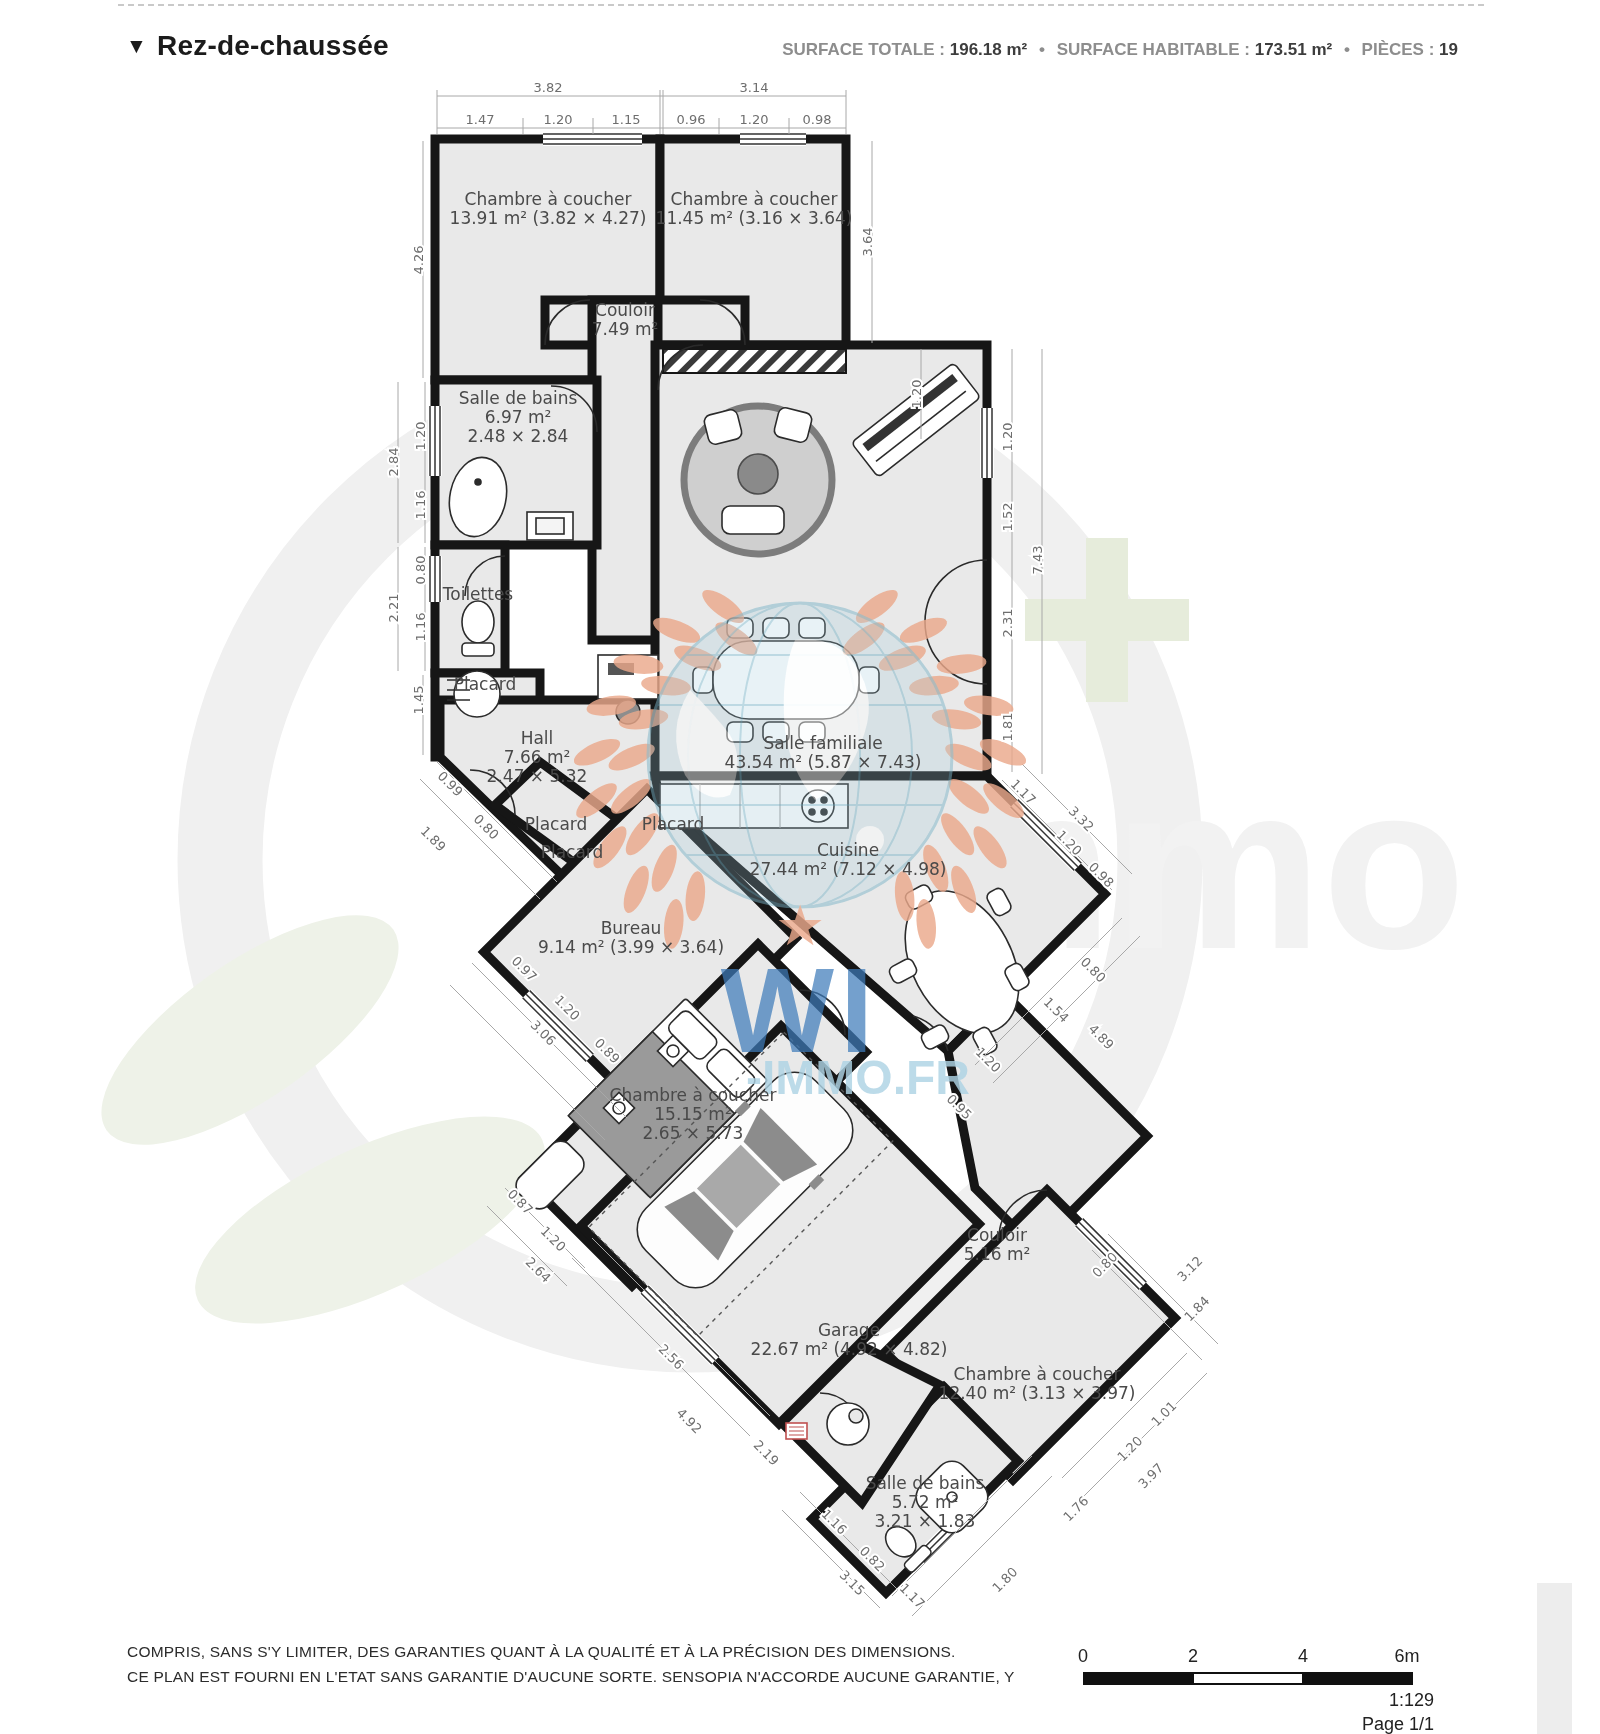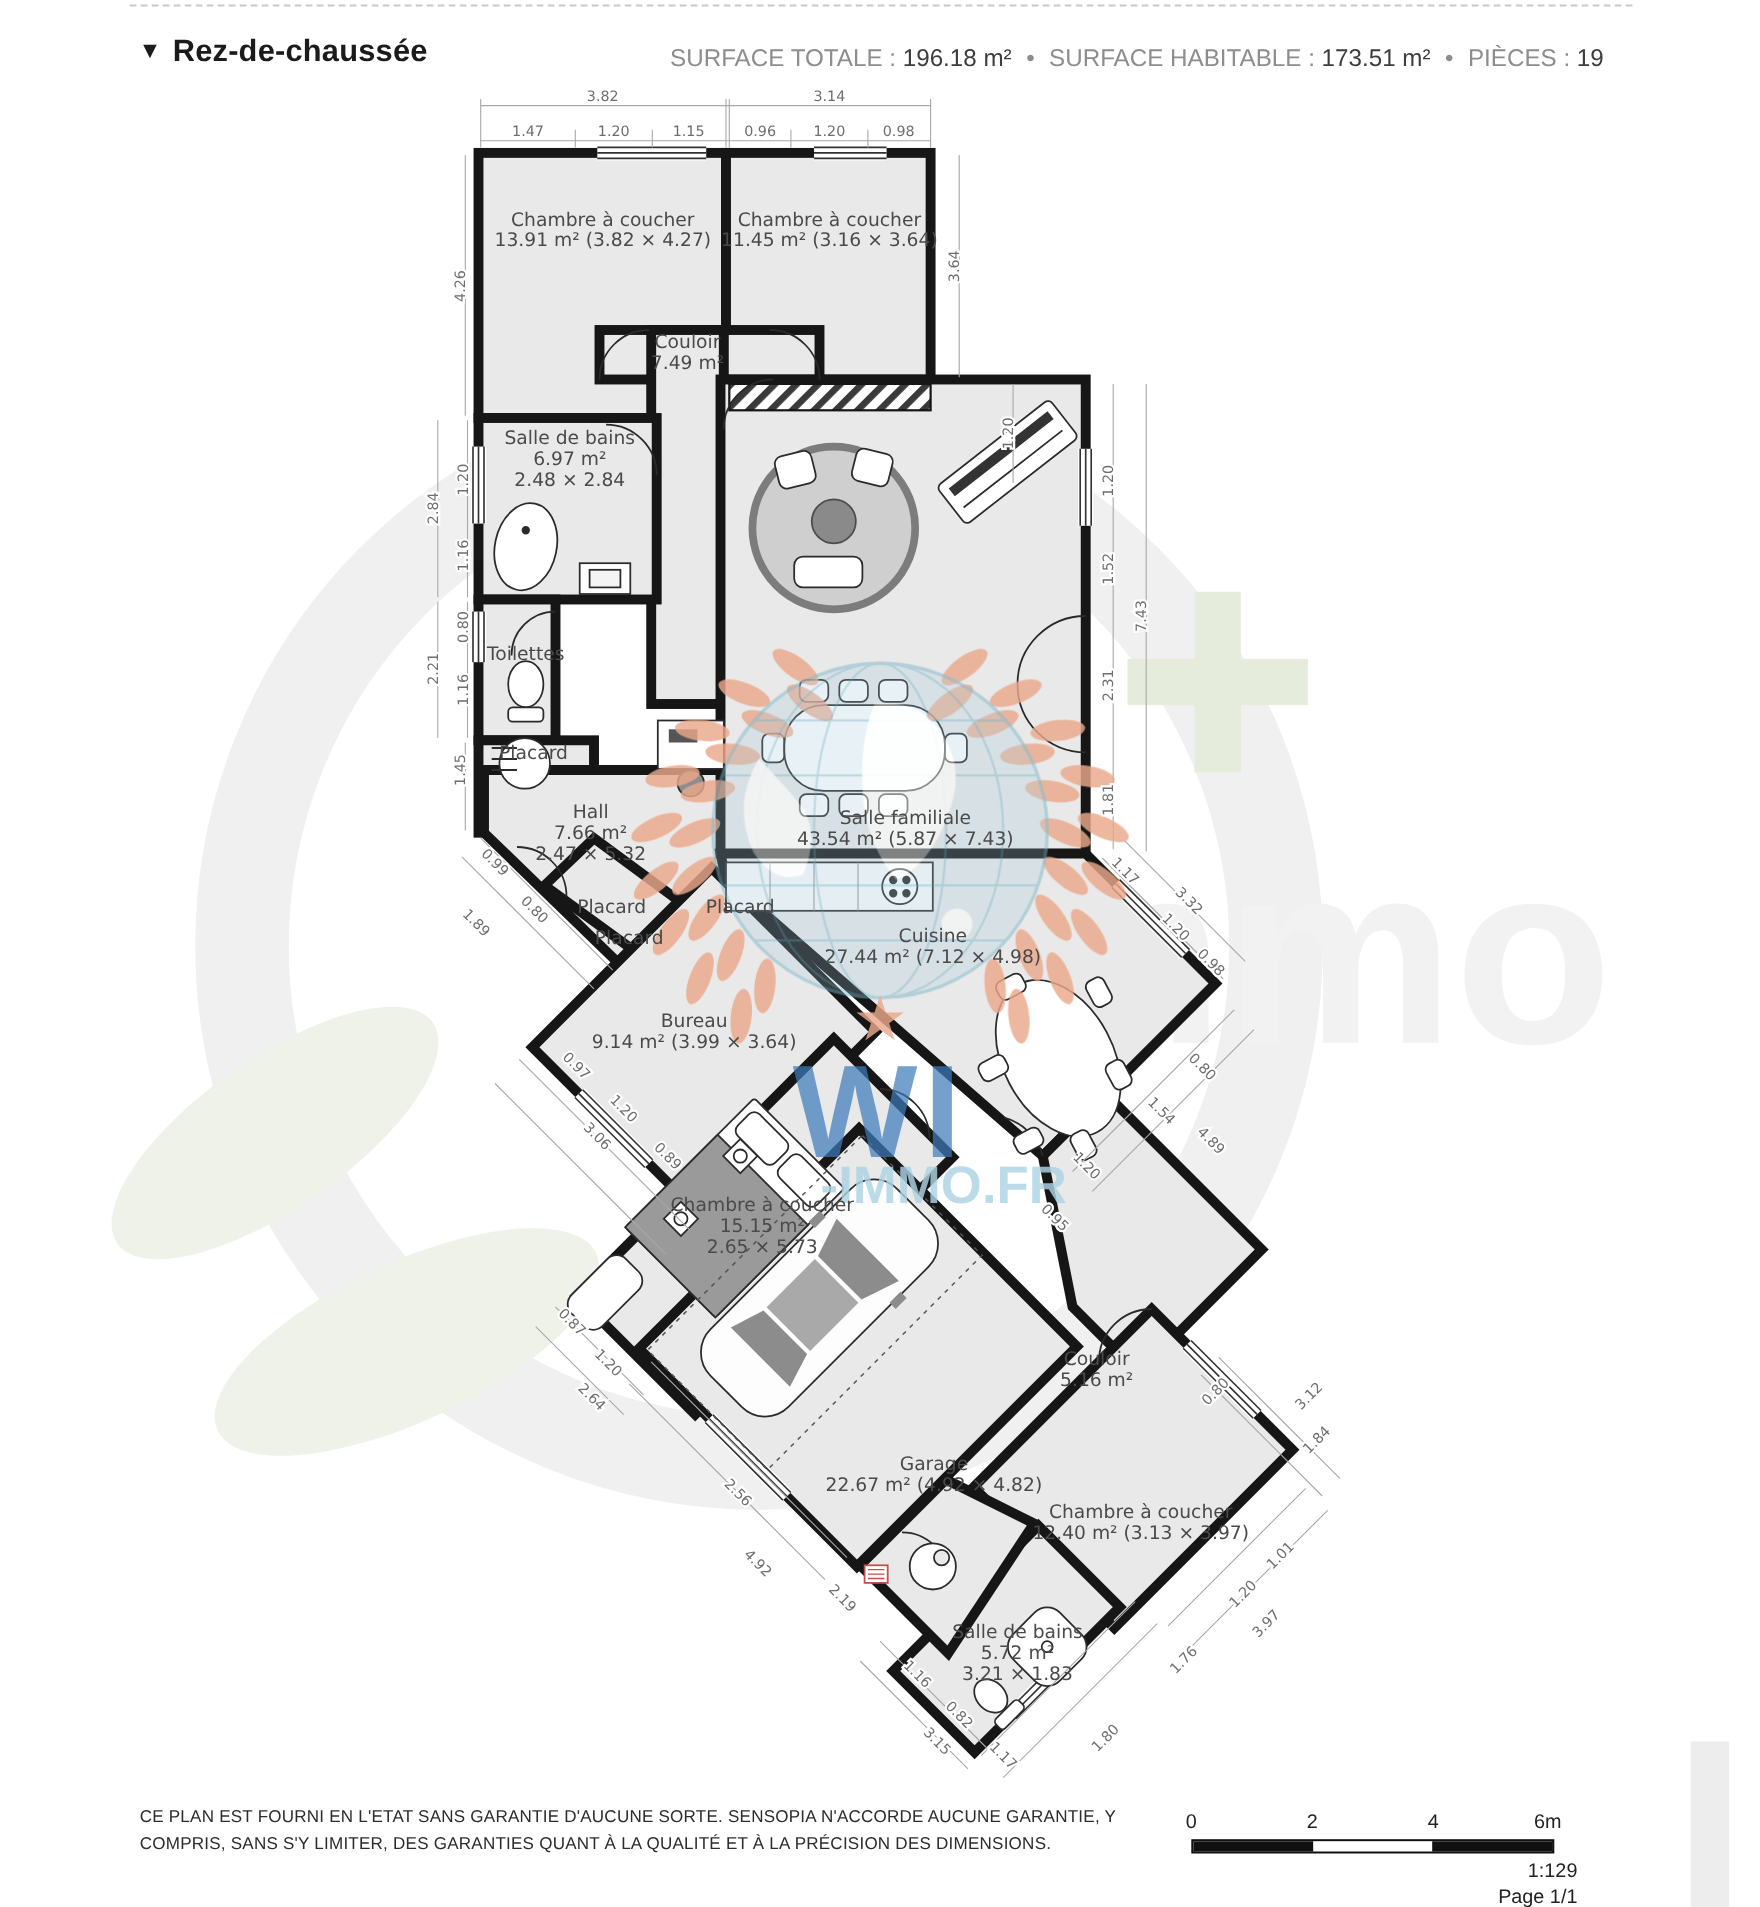--- a/index.html
+++ b/index.html
@@ -1,20 +1,20 @@
 <!DOCTYPE html>
 <html><head>
 <meta charset="utf-8">
 <style>
   html,body{margin:0;padding:0;background:#fff;font-family:"Liberation Sans",sans-serif;}
   .page{position:relative;width:1572px;height:1734px;background:#ffffff;overflow:hidden;}
   .top-dash{position:absolute;left:118px;top:4px;width:1366px;border-top:2px dashed #c9c9c9;}
   .hdr-title{position:absolute;left:126px;top:30px;font-size:28px;font-weight:bold;color:#1b1b1b;letter-spacing:.2px;}
   .hdr-title .tri{font-size:21px;margin-right:10px;position:relative;top:-2px;}
-  .hdr-stats{position:absolute;right:114px;top:40px;font-size:22px;font-weight:normal;color:#3d3d3d;}
+  .hdr-stats{position:absolute;right:114px;top:40px;font-size:17px;font-weight:bold;color:#3d3d3d;}
   .hdr-stats .lbl{color:#8d8d8d;}
   .hdr-stats .dot{color:#8d8d8d;margin:0 7px;}
   .plan-svg{position:absolute;left:0;top:0;}
   .room-label{font-family:"DejaVu Sans","Liberation Sans",sans-serif;font-size:17px;fill:#4a4a4a;text-anchor:middle;}
   .dim-label{font-family:"DejaVu Sans","Liberation Sans",sans-serif;font-size:13px;fill:#6e6e6e;text-anchor:middle;paint-order:stroke;stroke:#ffffff;stroke-width:4px;}
   .disclaimer{position:absolute;left:127px;top:1640px;font-size:15.5px;line-height:1.6;color:#2c2c2c;letter-spacing:.2px;}
   .scalebox{position:absolute;left:1083px;top:1646px;width:330px;height:60px;}
   .scale-tick{position:absolute;top:0;font-size:18px;color:#222;transform:translateX(-50%);}
   .scale-bar{position:absolute;left:0;top:26px;width:330px;height:13px;border:2px solid #101010;box-sizing:border-box;background:#fff;display:flex;}
   .scale-bar .seg{flex:1;}
@@ -402,22 +402,22 @@
         <text x="1167" y="1417" class="dim-label" transform="rotate(-45 1167 1417)">1.01</text>
         <text x="1133" y="1452" class="dim-label" transform="rotate(-45 1133 1452)">1.20</text>
         <text x="1154" y="1479" class="dim-label" transform="rotate(-45 1154 1479)">3.97</text>
         <text x="1108" y="1268" class="dim-label" transform="rotate(-45 1108 1268)">0.80</text>
         <text x="1193" y="1272" class="dim-label" transform="rotate(-45 1193 1272)">3.12</text>
         <text x="1200" y="1312" class="dim-label" transform="rotate(-45 1200 1312)">1.84</text>
       </g>
   </svg>
 
   <div class="disclaimer">
+    <div>COMPRIS, SANS S'Y LIMITER, DES GARANTIES QUANT À LA QUALITÉ ET À LA PRÉCISION DES DIMENSIONS.</div>
     <div>CE PLAN EST FOURNI EN L'ETAT SANS GARANTIE D'AUCUNE SORTE. SENSOPIA N'ACCORDE AUCUNE GARANTIE, Y</div>
-    <div>COMPRIS, SANS S'Y LIMITER, DES GARANTIES QUANT À LA QUALITÉ ET À LA PRÉCISION DES DIMENSIONS.</div>
   </div>
 
   <div class="scalebox">
     <span class="scale-tick" style="left:0px">0</span>
     <span class="scale-tick" style="left:110px">2</span>
     <span class="scale-tick" style="left:220px">4</span>
     <span class="scale-tick" style="left:324px">6m</span>
     <div class="scale-bar">
       <div class="seg b"></div>
         <div class="seg w"></div>

